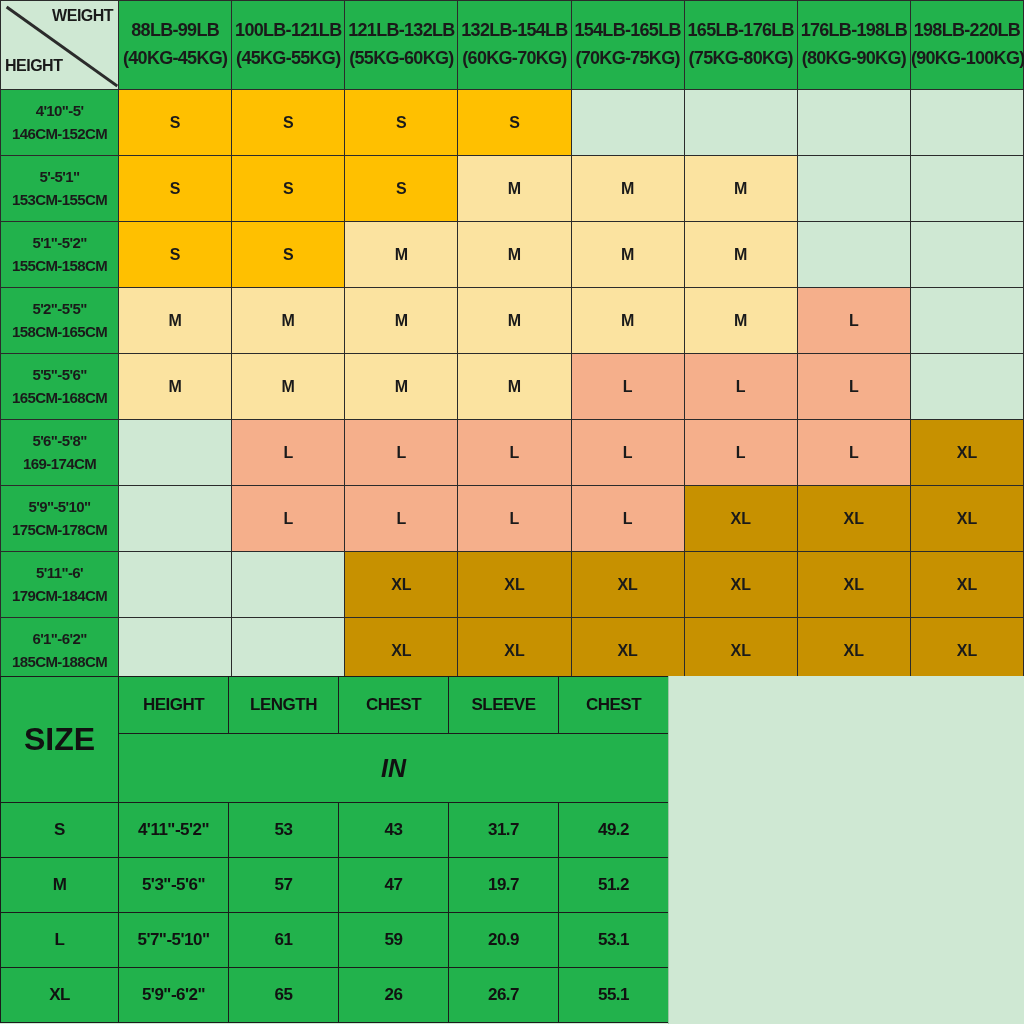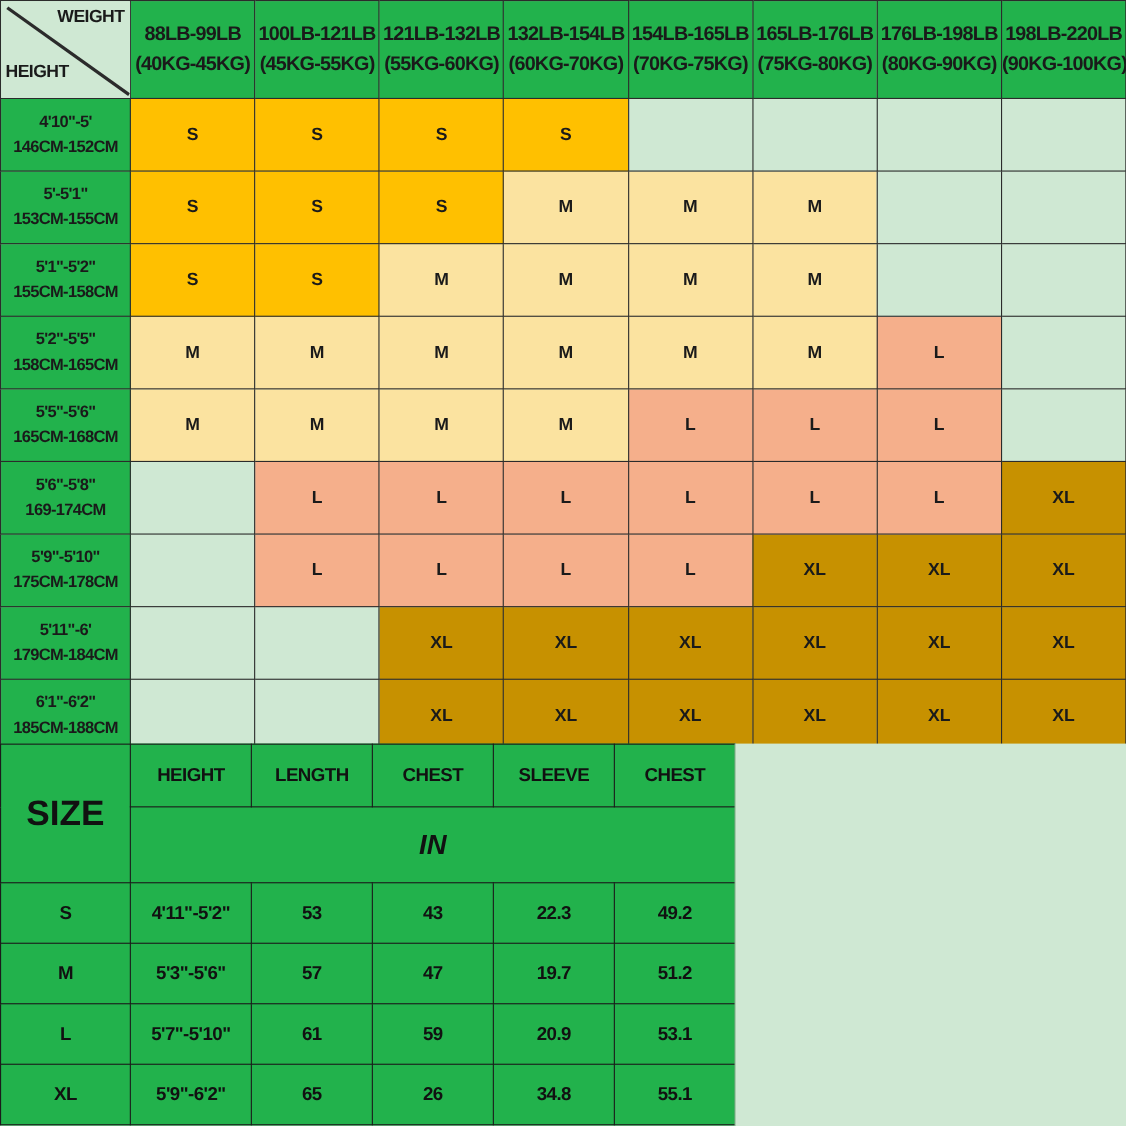--- a/index.html
+++ b/index.html
@@ -300,21 +300,21 @@
         <tr>
           <td class="unit" colspan="5">IN</td>
         </tr>
       </tbody>
       <tbody id="meas-body">
           <tr class="mrow">
             <td class="sz">S</td>
             <td>4'11"-5'2"</td>
             <td>53</td>
             <td>43</td>
-            <td>22.3</td>
+            <td>31.7</td>
             <td>49.2</td>
           </tr>
           <tr class="mrow">
             <td class="sz">M</td>
             <td>5'3"-5'6"</td>
             <td>57</td>
             <td>47</td>
             <td>19.7</td>
             <td>51.2</td>
           </tr>
@@ -324,21 +324,21 @@
             <td>61</td>
             <td>59</td>
             <td>20.9</td>
             <td>53.1</td>
           </tr>
           <tr class="mrow">
             <td class="sz">XL</td>
             <td>5'9"-6'2"</td>
             <td>65</td>
             <td>26</td>
-            <td>34.8</td>
+            <td>26.7</td>
             <td>55.1</td>
           </tr>
         </tbody>
     </table>
   </div>
 
   <div id="filler"></div>
 </div>
 
 </body></html>

